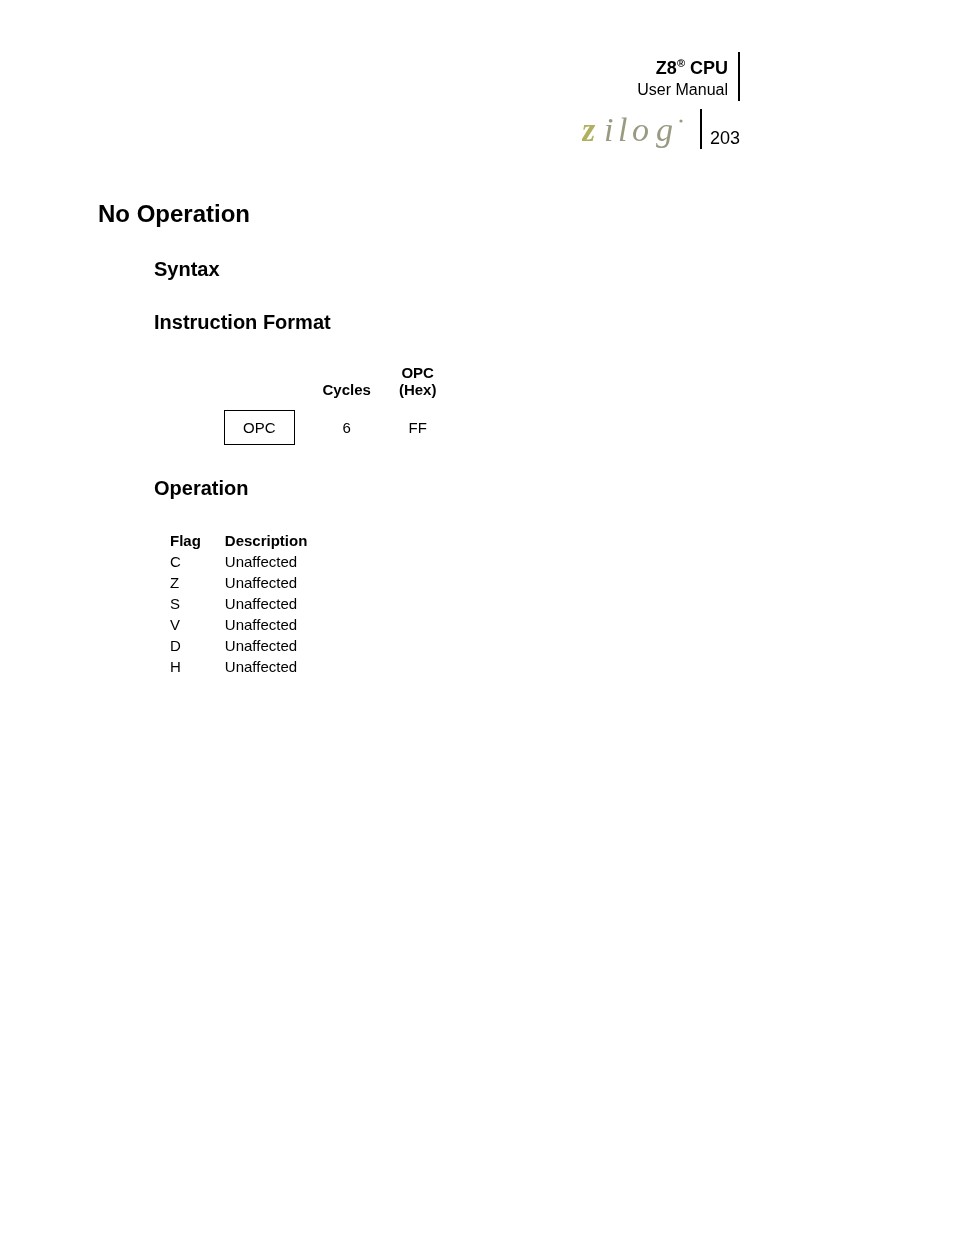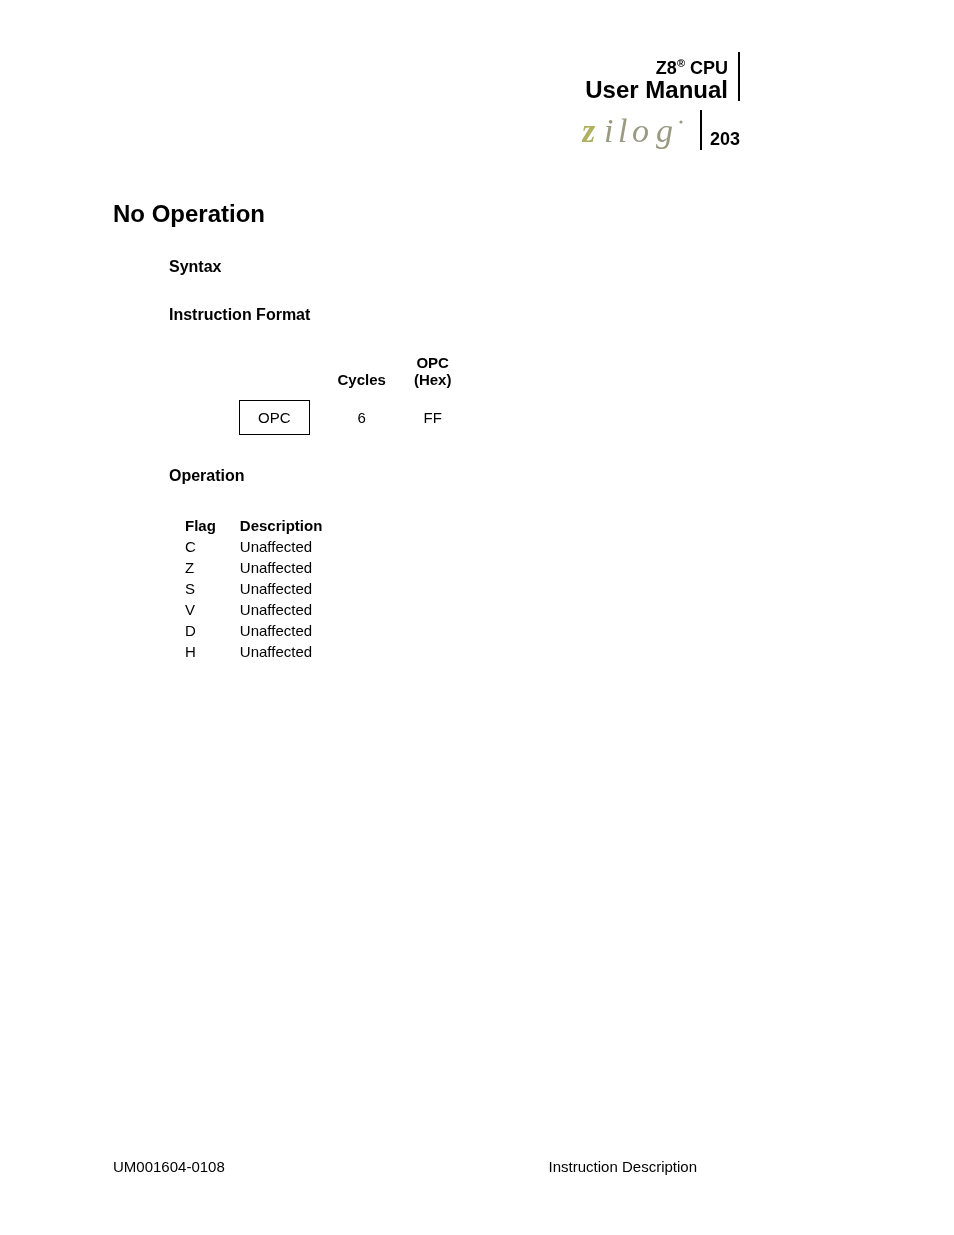--- a/index.html
+++ b/index.html
@@ -34,22 +34,22 @@
   .hdr-line1 {
     font-weight: bold;
     font-size: 18px;
     line-height: 22px;
   }
   .hdr-line1 sup {
     font-size: 11px;
     vertical-align: super;
   }
   .hdr-line2 {
-    font-weight: bold;
-    font-size: 24px;
+    font-weight: normal;
+    font-size: 16px;
     line-height: 22px;
   }
   .logo-row {
     margin-top: 8px;
     display: flex;
     align-items: flex-end;
     justify-content: flex-end;
   }
   .logo {
     display: inline-block;
@@ -57,40 +57,40 @@
   .logo svg { display:block; }
   .pgnum-wrap {
     border-left: 2px solid #000;
     padding-left: 8px;
     margin-left: 8px;
     height: 40px;
     display: flex;
     align-items: flex-end;
   }
   .pgnum {
-    font-weight: bold;
+    font-weight: normal;
     font-size: 18px;
   }
 
   
   .content {
     position: absolute;
     top: 200px;
-    left: 113px;
+    left: 98px;
     right: 113px;
   }
   h1.title {
     font-size: 24px;
     font-weight: bold;
     margin: 0 0 30px 0;
     font-family: Arial, Helvetica, sans-serif;
   }
   .sect-label {
     font-weight: bold;
-    font-size: 16px;
+    font-size: 20px;
     margin: 0 0 30px 56px;
   }
   .instr-format {
     margin-left: 112px;
     margin-bottom: 26px;
   }
   .if-table {
     border-collapse: collapse;
   }
   .if-table th {
@@ -232,18 +232,14 @@
         <td>Unaffected</td>
       </tr>
       <tr>
         <td>H</td>
         <td>Unaffected</td>
       </tr>
     </tbody>
       </table>
   </div>
 
-  <div class="footer">
-    <span>UM001604-0108</span>
-    <span>Instruction Description</span>
-  </div>
 
 </div>
 
 </body></html>

